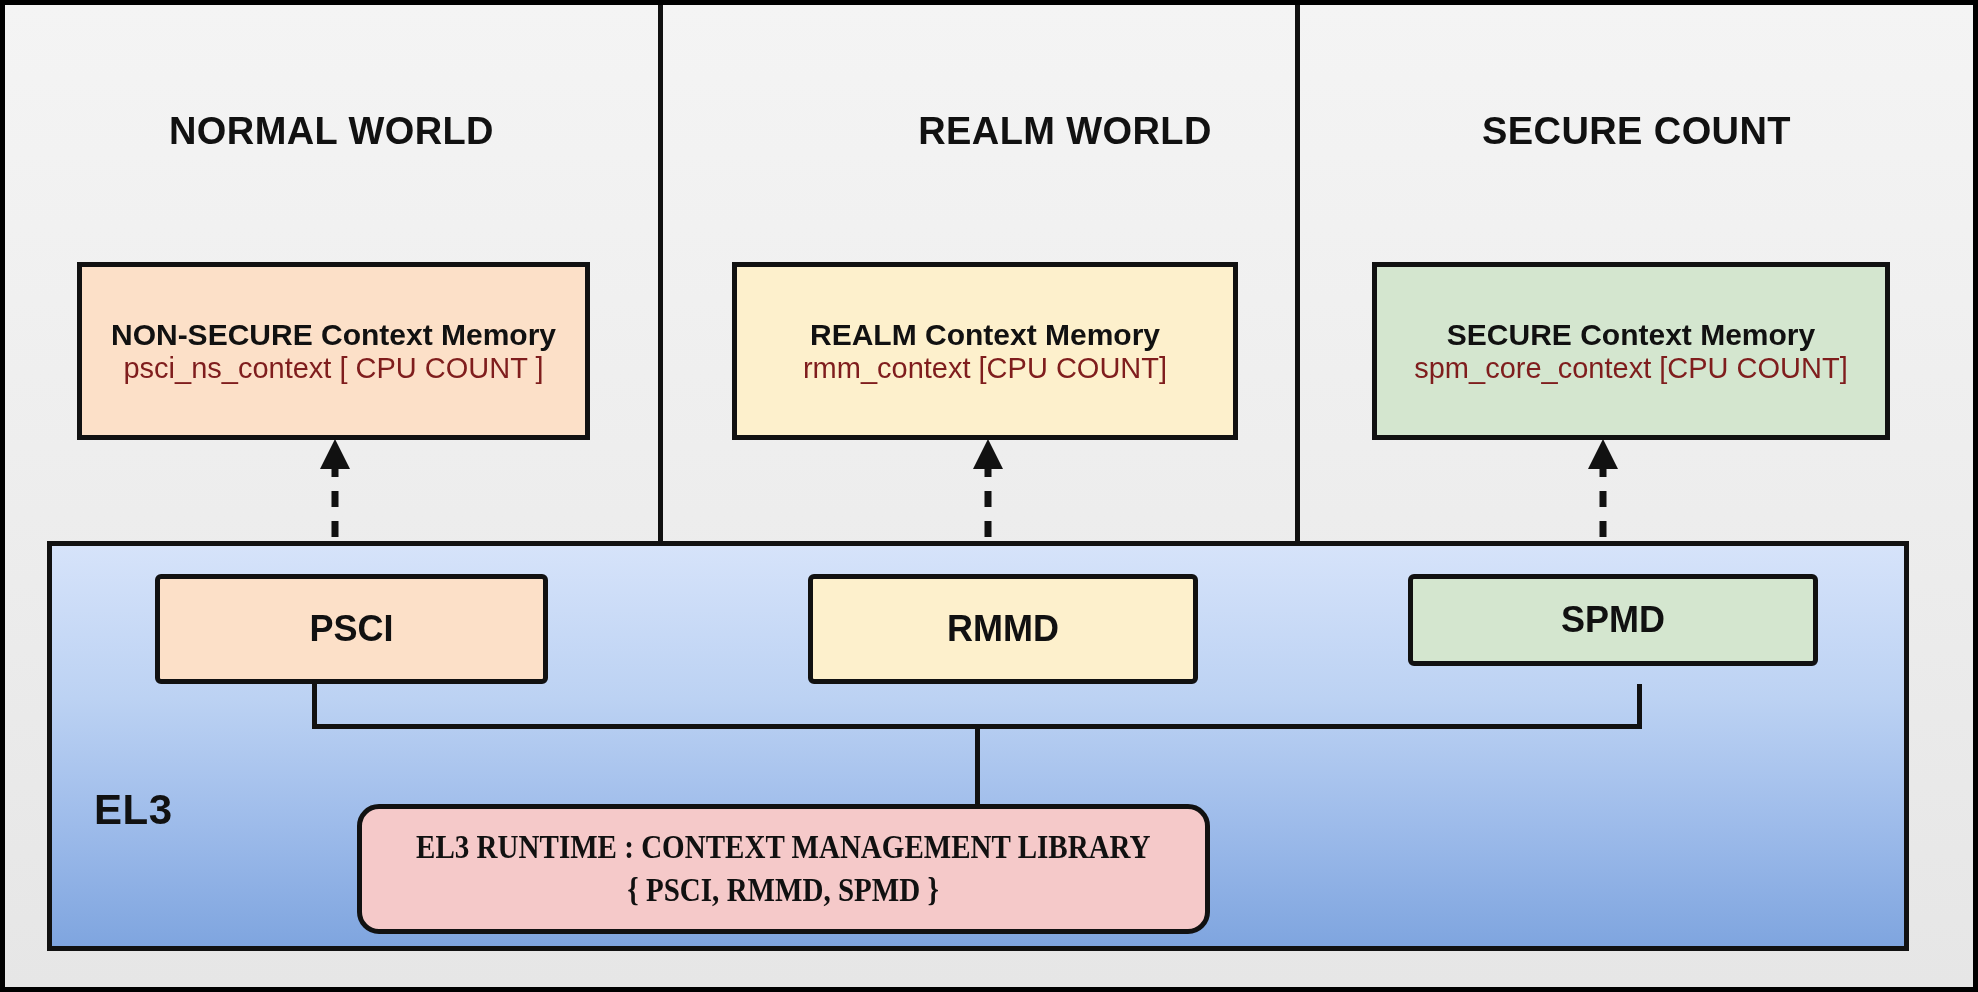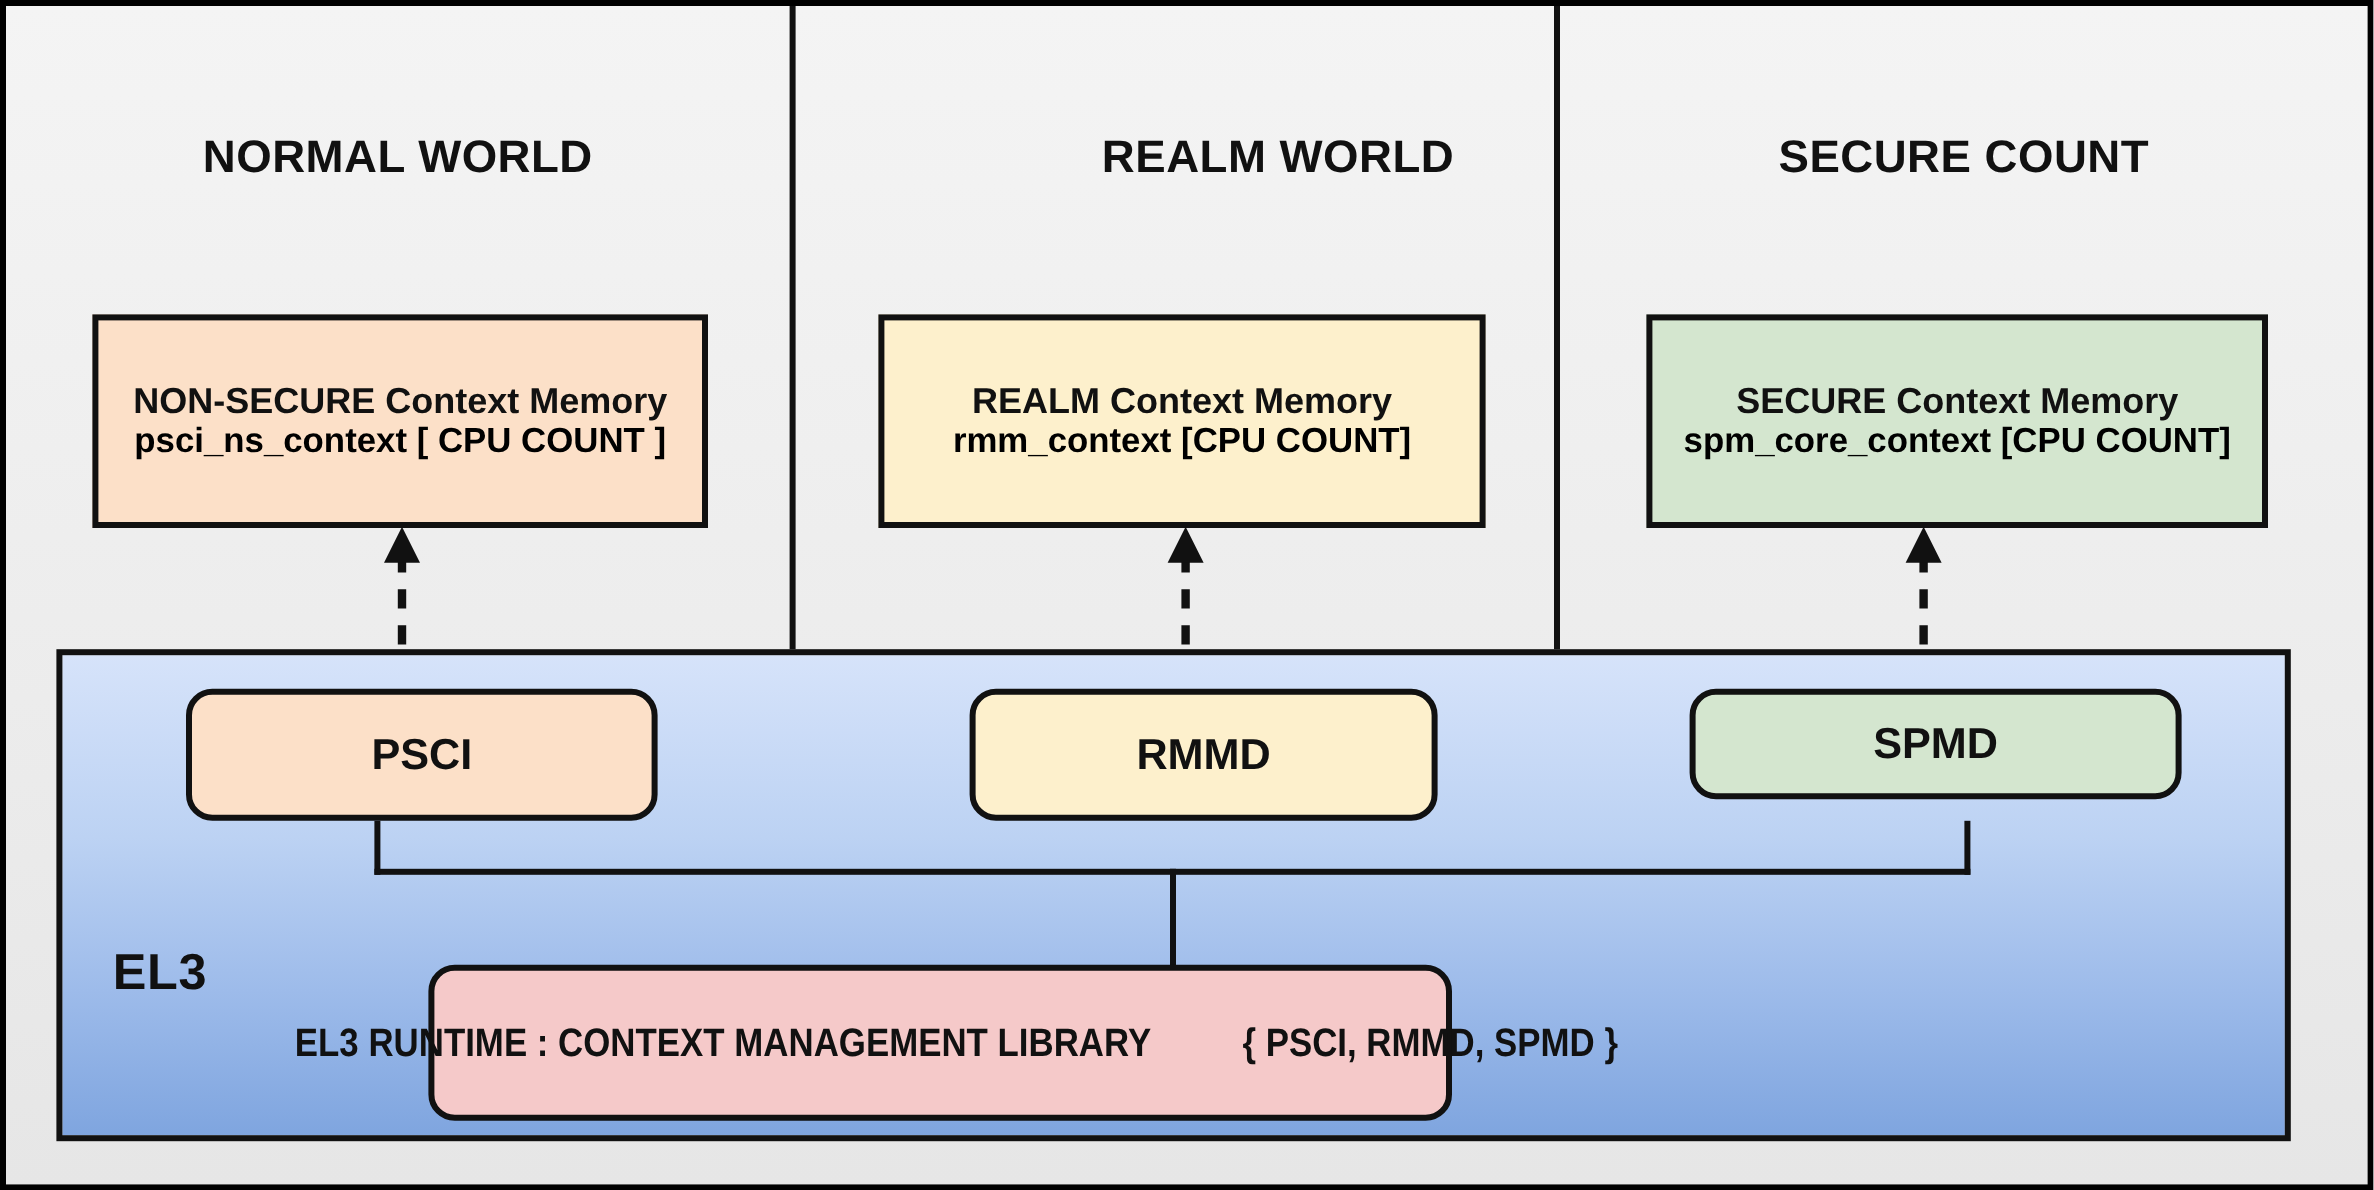--- a/index.html
+++ b/index.html
@@ -54,22 +54,22 @@
   }
   .ctx-title {
     font-size: 30px;
     font-weight: bold;
     color: #111111;
     white-space: nowrap;
     text-align: center;
   }
   .ctx-sub {
     font-size: 29px;
-    font-weight: bold;
-    color: #000000;
+    font-weight: normal;
+    color: #7f1d1d;
     white-space: nowrap;
     text-align: center;
   }
 
   
   .arrow-wrap { position: absolute; }
   .arrow-wrap svg { display: block; }
 
   
   #el3-panel {
@@ -84,21 +84,21 @@
     font-weight: bold;
     color: #111111;
     letter-spacing: 0.5px;
   }
 
   
   .module-box {
     position: absolute;
     box-sizing: border-box;
     border: 5px solid #111111;
-    border-radius: 22px;
+    border-radius: 6px;
     display: flex;
     align-items: center;
     justify-content: center;
     font-size: 36px;
     font-weight: bold;
     color: #111111;
   }
 
   
   .conn {
@@ -107,24 +107,25 @@
   }
 
   
   #runtime-box {
     position: absolute;
     box-sizing: border-box;
     border: 5px solid #111111;
     border-radius: 22px;
     background: #f5c9c9;
     display: flex;
-    flex-direction: row;
+    flex-direction: column;
     align-items: center;
     justify-content: center;
     gap: 6px;
+    font-family: Liberation Serif, serif;
   }
   #runtime-box .rt-line {
     font-size: 33px;
     font-weight: bold;
     color: #111111;
     white-space: nowrap;
     text-align: center;
     transform: scaleX(0.88);
   }
 </style>

